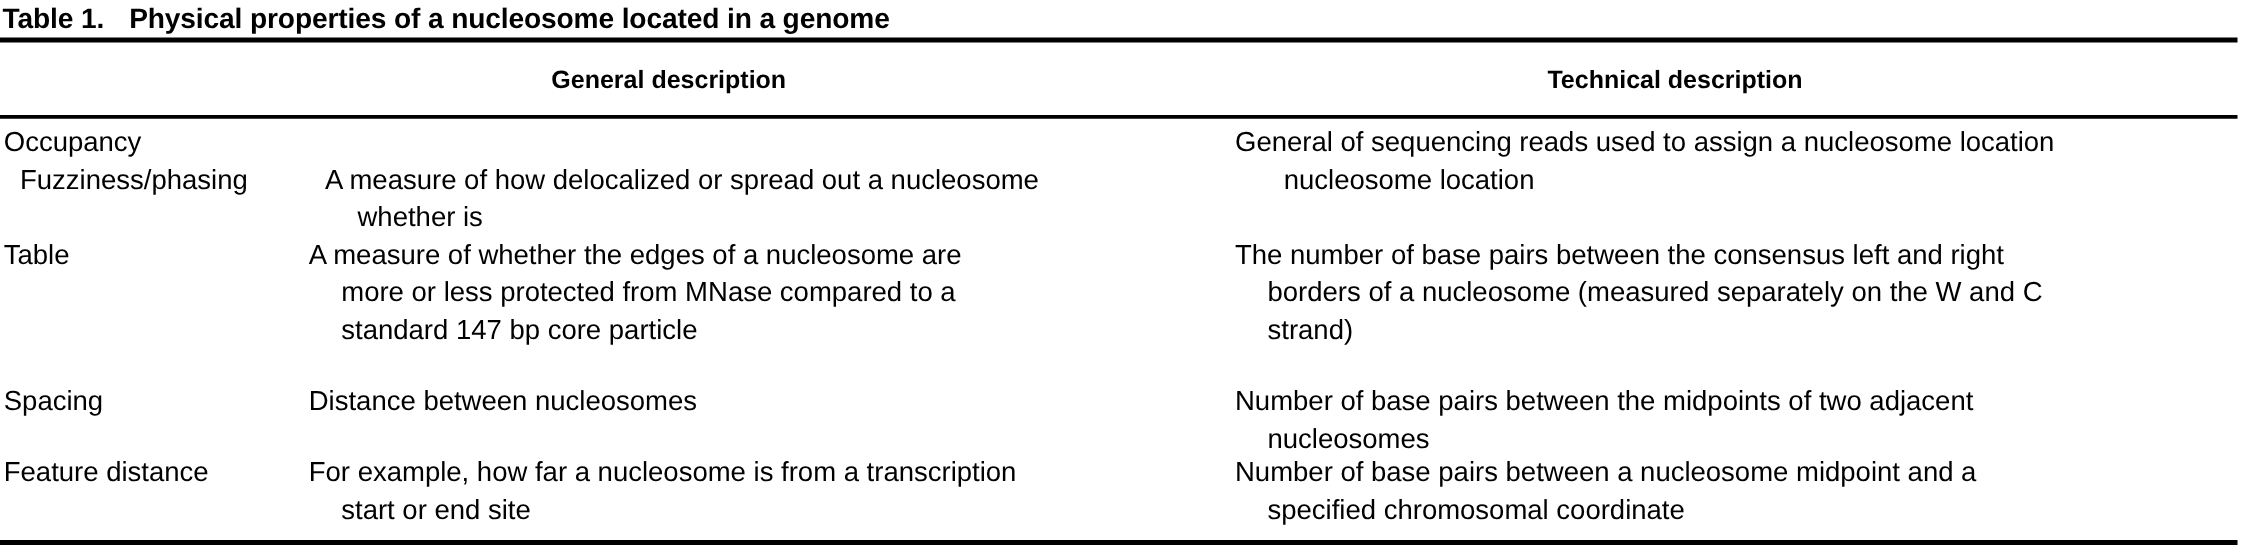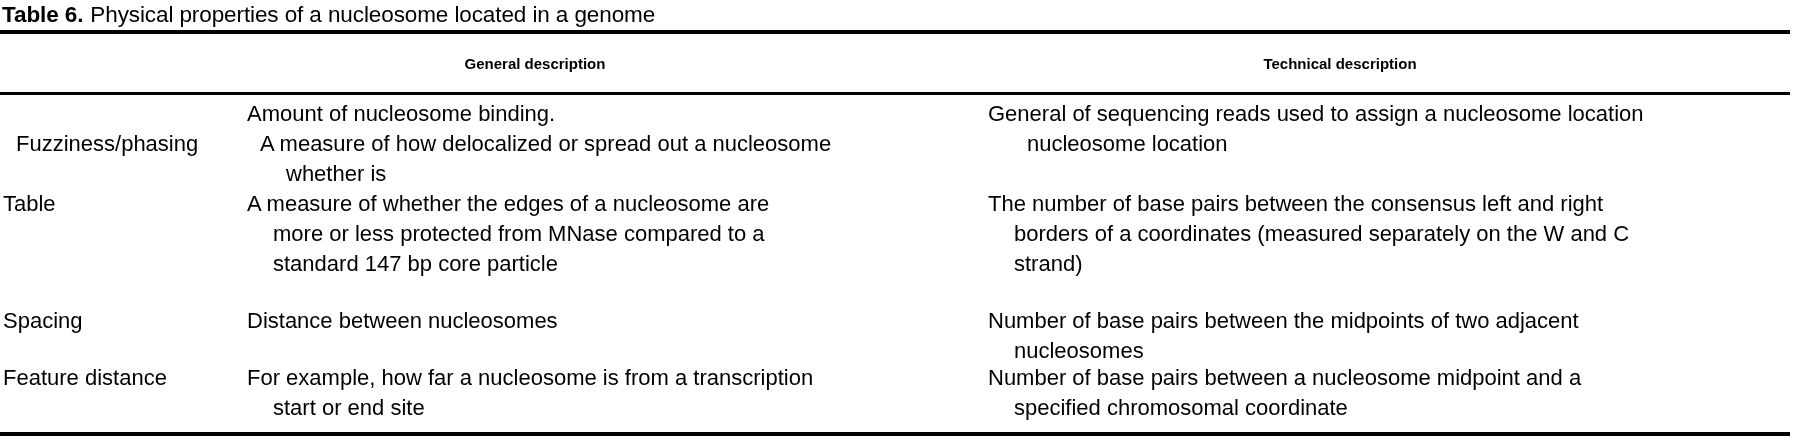--- a/index.html
+++ b/index.html
@@ -28,42 +28,42 @@
     height: 30px;
     line-height: 30px;
     white-space: nowrap;
     font-size: 22.5px;
     letter-spacing: -0.1px;
   }
   .caption .cap-label {
     font-weight: bold;
   }
   .caption .cap-title {
-    font-weight: normal;
-    margin-left: 7px;
+    font-weight: bold;
+    margin-left: 20px;
   }
   
   .rule {
     position: absolute;
     left: 0px;
     width: 1790px;
     background: #000000;
   }
   .rule-top    { top: 30px;  height: 4px; }
   .rule-mid    { top: 92px;  height: 3px; }
   .rule-bottom { top: 432px; height: 4px; }
 
   
   .head-cell {
     position: absolute;
     top: 42px;
     height: 44px;
     line-height: 44px;
     font-weight: bold;
-    font-size: 15px;
+    font-size: 20px;
     text-align: center;
     white-space: nowrap;
   }
   .head-general   { left: 210px;  width: 650px; }
   .head-technical { left: 980px;  width: 720px; }
 
   
   .body-rows {
     position: absolute;
     left: 0px;
@@ -105,34 +105,34 @@
   .line.indent {
     padding-left: 26px;
   }
 </style>
 </head>
 <body>
 
 <div class="table-wrap">
 
   <div class="caption">
-    <span class="cap-label">Table 6.</span><span class="cap-title">Physical properties of a nucleosome located in a genome</span>
+    <span class="cap-label">Table 1.</span><span class="cap-title">Physical properties of a nucleosome located in a genome</span>
   </div>
 
   <div class="rule rule-top"></div>
 
   <div class="head-cell head-general">General description</div>
   <div class="head-cell head-technical">Technical description</div>
 
   <div class="rule rule-mid"></div>
 
   <div class="body-rows" id="body-rows">
       <div class="row" style="height: 30px; position: absolute; top: 0px; left: 0px;">
-        <div class="cell cell-general">
-          <span class="line">Amount of nucleosome binding.</span>
+        <div class="cell cell-term">
+          <span class="line">Occupancy</span>
         </div>
         <div class="cell cell-technical">
           <span class="line">General of sequencing reads used to assign a nucleosome location</span>
         </div>
       </div>
       <div class="row" style="height: 60px; position: absolute; top: 30px; left: 13px;">
         <div class="cell cell-term">
           <span class="line">Fuzziness/phasing</span>
         </div>
         <div class="cell cell-general">
@@ -147,21 +147,21 @@
         <div class="cell cell-term">
           <span class="line">Table</span>
         </div>
         <div class="cell cell-general">
           <span class="line">A measure of whether the edges of a nucleosome are</span>
           <span class="line indent">more or less protected from MNase compared to a</span>
           <span class="line indent">standard 147 bp core particle</span>
         </div>
         <div class="cell cell-technical">
           <span class="line">The number of base pairs between the consensus left and right</span>
-          <span class="line indent">borders of a coordinates (measured separately on the W and C</span>
+          <span class="line indent">borders of a nucleosome (measured separately on the W and C</span>
           <span class="line indent">strand)</span>
         </div>
       </div>
       <div class="row" style="height: 60px; position: absolute; top: 207px; left: 0px;">
         <div class="cell cell-term">
           <span class="line">Spacing</span>
         </div>
         <div class="cell cell-general">
           <span class="line">Distance between nucleosomes</span>
         </div>

